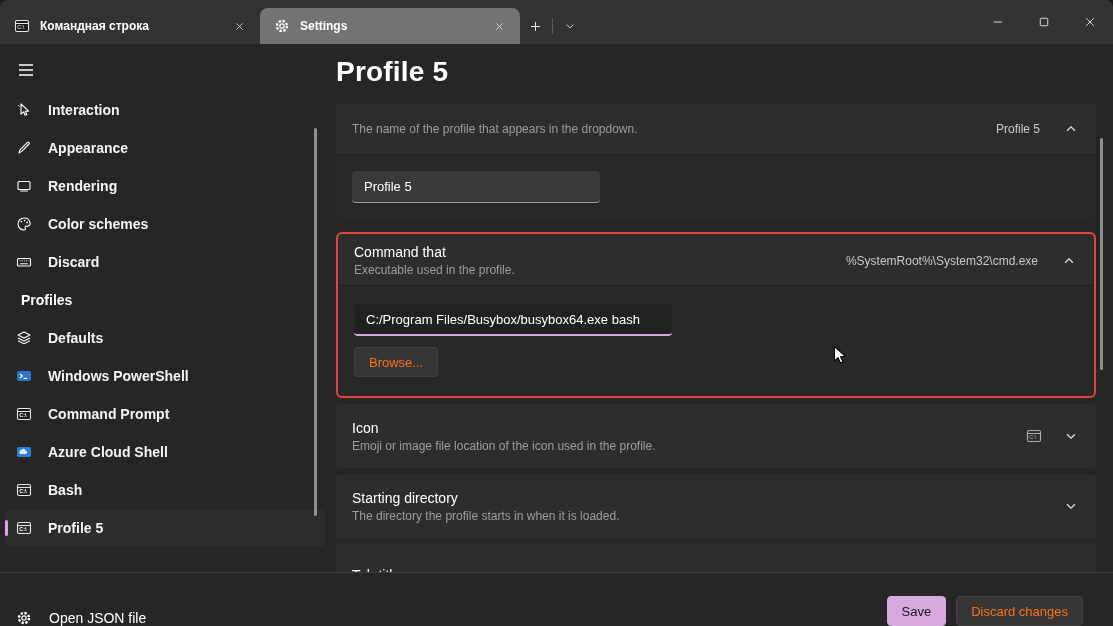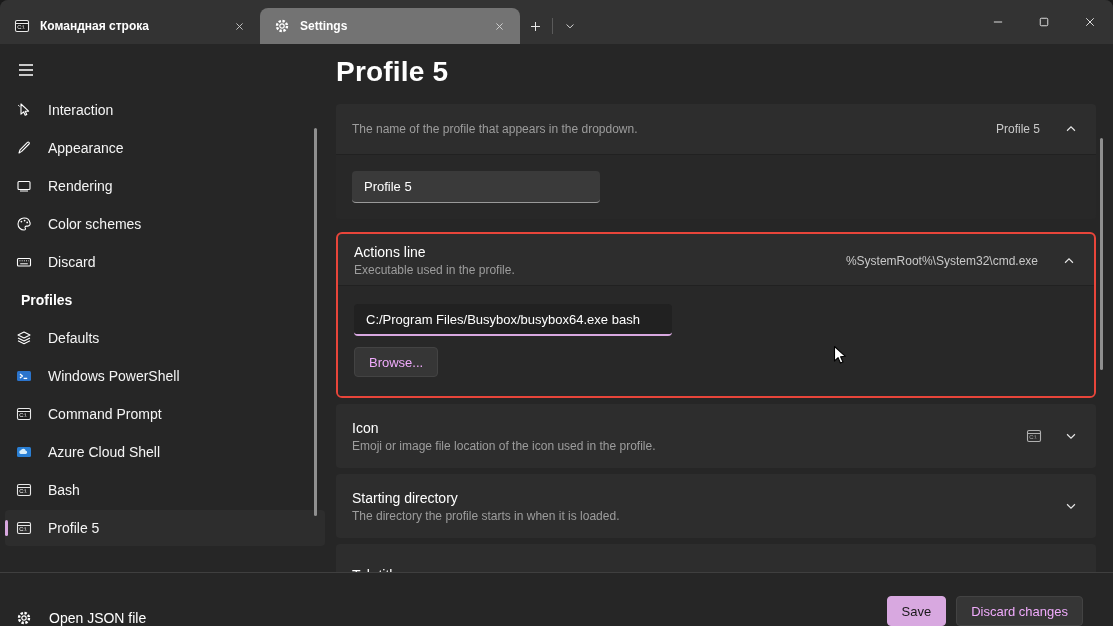--- a/index.html
+++ b/index.html
@@ -23,21 +23,21 @@
   .win-controls { margin-left:auto; align-self:stretch; display:flex; }
   .win-btn { width:46px; height:44px; display:flex; align-items:center; justify-content:center; }
 
   
   .app { flex:1; display:flex; overflow:hidden; position:relative; }
 
   
   .sidebar { width:330px; flex:none; position:relative; padding-top:8px; }
   .hamburger { width:36px; height:32px; margin:2px 0 6px 8px; display:flex; align-items:center; justify-content:center; border-radius:4px; }
   .nav-item { height:36px; margin:2px 5px; padding-left:11px; display:flex; align-items:center; gap:16px;
-    border-radius:4px; position:relative; cursor:default; }
+    border-radius:4px; position:relative; cursor:default;font-weight:bold; }
   .nav-item .nav-label { font-size:14px; color:#f5f5f5; }
   .nav-item.selected { background:#2d2d2d; }
   .nav-item.selected::before { content:""; position:absolute; left:0; top:50%; transform:translateY(-50%);
     width:3px; height:16px; border-radius:2px; background:#d8a8e0; }
   .nav-icon { width:16px; height:16px; flex:none; display:flex; }
   .section-header { height:36px; margin:2px 5px; padding-left:16px; display:flex; align-items:center;
     font-size:14px; font-weight:bold; }
   .sidebar-scrollbar { position:absolute; left:314px; top:84px; width:3px; height:388px;
     background:#8f8f8f; border-radius:2px; }
 
@@ -53,21 +53,21 @@
   .chev { width:14px; height:14px; display:flex; margin-right:4px; }
   .card-body { background:#282828; border-top:1px solid #212121; border-radius:0 0 4px 4px; padding:16px; }
   .text-input { display:block; height:32px; width:248px; background:#3a3a3a; border:none;
     border-bottom:1px solid #9a9a9a; border-radius:4px; color:#fff; font-size:13px;
     font-family:"Liberation Sans", sans-serif; padding:0 12px; outline:none; }
   .card.error { border:2px solid #e8453a; border-radius:6px; margin-top:13px; }
   .card.error .card-header { min-height:48px; padding-top:10px; }
   .card.error .card-body { padding:18px 16px 19px 16px; }
   .text-input.focused { width:318px; background:#212121; border-bottom:2px solid #d8a8e0; }
   .btn { display:inline-flex; align-items:center; justify-content:center; height:30px; padding:0 14px;
-    background:#363636; border:1px solid #434343; border-radius:4px; color:#f0abfc; font-size:13px;
+    background:#363636; border:1px solid #434343; border-radius:4px; color:#f97316; font-size:13px;
     font-family:"Liberation Sans", sans-serif; cursor:default; }
   .browse-btn { margin-top:11px; }
   .mini-icon { width:16px; height:16px; display:flex; margin-right:22px; opacity:.85; }
   .card.cut { margin-bottom:0; border-radius:4px 4px 0 0; }
   .content-scrollbar { position:absolute; right:10px; top:94px; width:3px; height:232px;
     background:#8f8f8f; border-radius:2px; }
 
   
   .footer { height:54px; flex:none; background:#262626; border-top:1px solid #3f3f3f;
     display:flex; align-items:flex-end; padding:0 30px 0 16px; }
@@ -295,21 +295,21 @@
           </span>
         </div>
         <div class="card-body">
           <input class="text-input" type="text" value="Profile 5" style="">
         </div>
       </div>
 
       <div class="card error">
         <div class="card-header">
           <div class="card-titles">
-            <div class="card-title">Actions line</div>
+            <div class="card-title">Command that</div>
             <div class="card-desc">Executable used in the profile.</div>
           </div>
           <div class="card-value">%SystemRoot%\System32\cmd.exe</div>
           <span class="chev">
             <svg width="14" height="14" viewBox="0 0 16 16">
                 <path d="M3.5 10 L8 5.5 L12.5 10" fill="none" stroke="#e8e8e8" stroke-width="1.3"></path>
               </svg>
           </span>
         </div>
         <div class="card-body">

